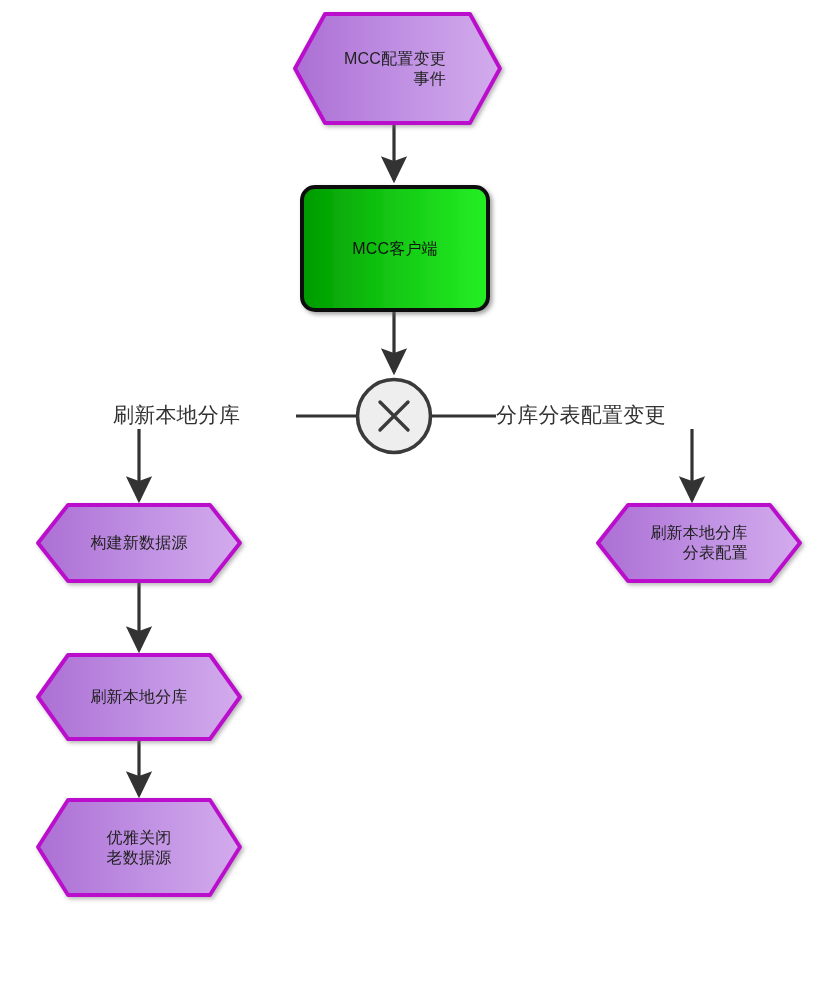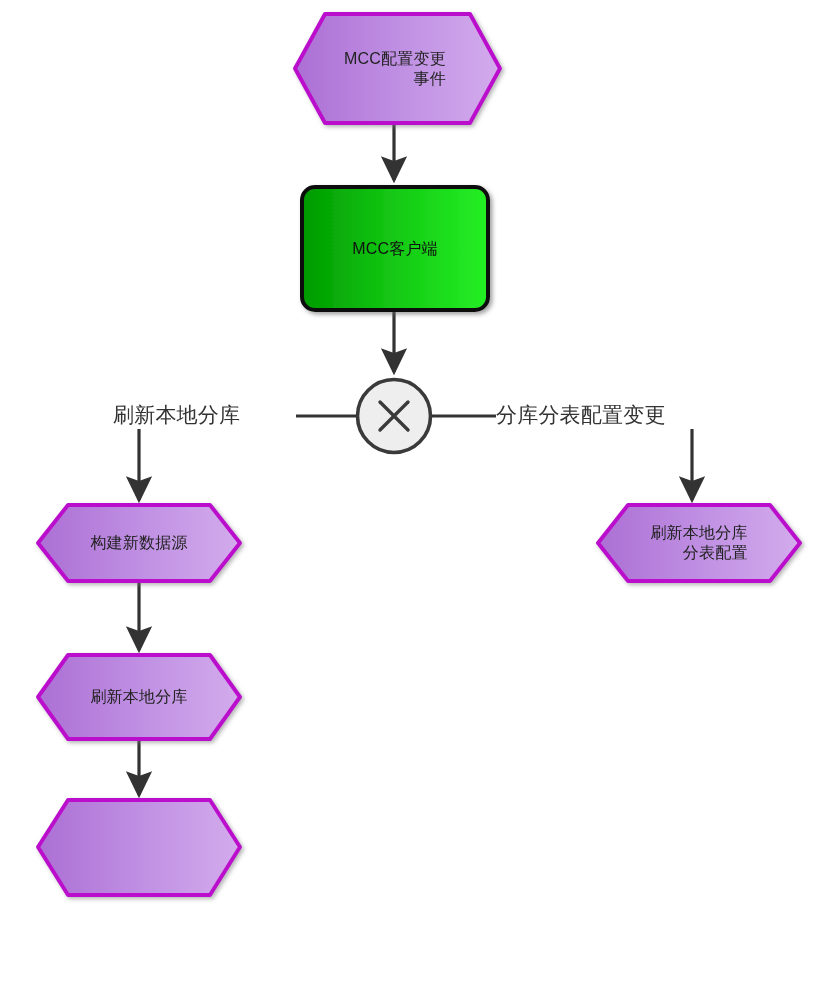--- a/index.html
+++ b/index.html
@@ -120,20 +120,22 @@
 
   <div class="node-label" style="left:300px; top:14px; width:190px; height:109px;">MCC配置变更
 事件</div>
 
   <div class="node-label" style="left:44px; top:505px; width:190px; height:76px;">构建新数据源</div>
 
   <div class="node-label green-text" style="left:302px; top:187px; width:186px; height:123px;">MCC客户端</div>
 
   <div class="node-label" style="left:44px; top:655px; width:190px; height:84px;">刷新本地分库</div>
 
+  <div class="node-label" style="left:44px; top:800px; width:190px; height:95px;">优雅关闭
+老数据源</div>
 
   <div class="node-label" style="left:604px; top:505px; width:190px; height:76px;">刷新本地分库
 分表配置</div>
 
   <div class="edge-label" style="left:113px; top:403px;">刷新本地分库</div>
 
   <div class="edge-label" style="left:496px; top:403px;">分库分表配置变更</div>
 
   <div class="hit" style="left:295px; top:14px; width:205px; height:109px;"></div>
   <div class="hit" style="left:302px; top:187px; width:186px; height:123px;"></div>

